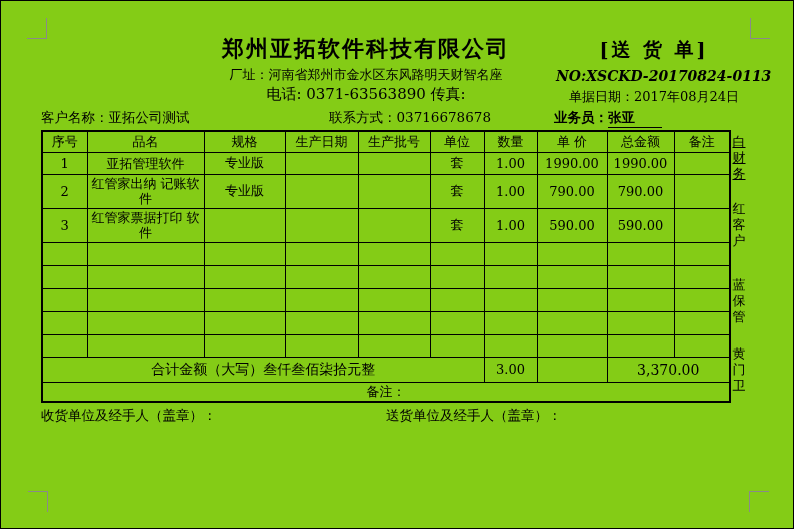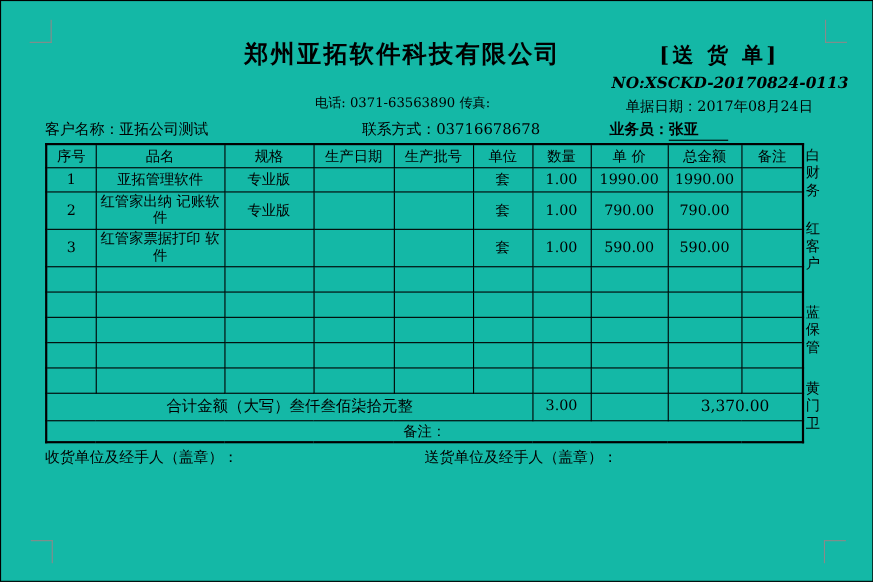--- a/index.html
+++ b/index.html
@@ -2,38 +2,38 @@
 <html><head>
 <meta charset="utf-8">
 <style>
   html, body { margin: 0; padding: 0; background: #fff; }
   .page {
     position: relative;
     width: 794px;
     height: 529px;
     box-sizing: border-box;
     border: 1px solid #000;
-    background: #14b8a6;
+    background: #84cc16;
     font-family: "DejaVu Serif", "Liberation Serif", serif;
     color: #000;
     overflow: hidden;
   }
   .abs { position: absolute; white-space: nowrap; }
 
   
   .crop { position: absolute; width: 19px; height: 20px; }
   .crop.tl { left: 26px; top: 17px;  border-right: 1px solid #8a8a8a; border-bottom: 1px solid #8a8a8a; }
   .crop.tr { left: 749px; top: 17px; border-left: 1px solid #8a8a8a;  border-bottom: 1px solid #8a8a8a; }
   .crop.bl { left: 27px; top: 490px; border-right: 1px solid #8a8a8a; border-top: 1px solid #8a8a8a; }
   .crop.br { left: 748px; top: 490px; border-left: 1px solid #8a8a8a;  border-top: 1px solid #8a8a8a; }
 
   .company-name { left: 40px; top: 33px; width: 650px; text-align: center;
                   font-size: 22px; font-weight: bold; letter-spacing: 2px; }
   .addr-line    { left: 40px; top: 65px; width: 650px; text-align: center; font-size: 13px; }
-  .phone-line   { left: 40px; top: 84px; width: 650px; text-align: center; font-size: 12px; }
+  .phone-line   { left: 40px; top: 84px; width: 650px; text-align: center; font-size: 15px; }
 
   .doc-type { left: 557px; top: 36px; width: 192px; text-align: center;
               font-size: 19px; font-weight: bold; letter-spacing: 3px; }
   .doc-no   { left: 555px; top: 67px; width: 196px; text-align: center;
               font-size: 14px; font-weight: bold; font-style: italic; }
   .doc-date { left: 555px; top: 87px; width: 196px; text-align: center; font-size: 13px; }
 
   .customer  { left: 40px;  top: 108px; font-size: 13.5px; }
   .contact   { left: 328px; top: 108px; font-size: 13.5px; }
   .salesman  { left: 553px; top: 108px; font-size: 13.5px; font-weight: bold; }
@@ -58,36 +58,37 @@
   tr.total-row { height: 25px; margin-left: 32px; }
   tr.remark-row { height: 20px; }
   td.name-cell { line-height: 15px; white-space: normal; word-break: break-all; }
   td.total-label { text-align: left; font-weight: bold; font-size: 14px; padding-left: 4px; }
   td.total-amount { font-weight: bold; font-size: 14px; }
   td.remark-cell { text-align: left; padding-left: 4px; }
 
   .copy-group { position: absolute; left: 731px; width: 14px;
                 font-size: 13px; line-height: 16px;
                 word-break: break-all; white-space: normal; text-align: center; }
-  .cg-0 { top: 133px; } .cg-1 { top: 200px; } .cg-2 { top: 276px; } .cg-3 { top: 345px; }
+  .cg-0 { top: 133px; text-decoration: underline; } .cg-1 { top: 200px; } .cg-2 { top: 276px; } .cg-3 { top: 345px; }
 
   .sign-left  { left: 40px;  top: 406px; font-size: 13.5px; }
   .sign-right { left: 385px; top: 406px; font-size: 13.5px; }
 </style>
 </head>
 <body>
 
 <div class="page">
 
   <div class="crop tl"></div>
   <div class="crop tr"></div>
   <div class="crop bl"></div>
   <div class="crop br"></div>
 
   <div class="abs company-name">郑州亚拓软件科技有限公司</div>
+  <div class="abs addr-line">厂址：河南省郑州市金水区东风路明天财智名座</div>
   <div class="abs phone-line">电话: 0371-63563890  传真:</div>
 
   <div class="abs doc-type">[送 货 单]</div>
   <div class="abs doc-no">NO:XSCKD-20170824-0113</div>
   <div class="abs doc-date">单据日期：2017年08月24日</div>
 
   <div class="abs customer">客户名称：亚拓公司测试</div>
   <div class="abs contact">联系方式：03716678678</div>
   <div class="abs salesman"><span>业务员：</span><span class="underline-value">张亚</span></div>
 

